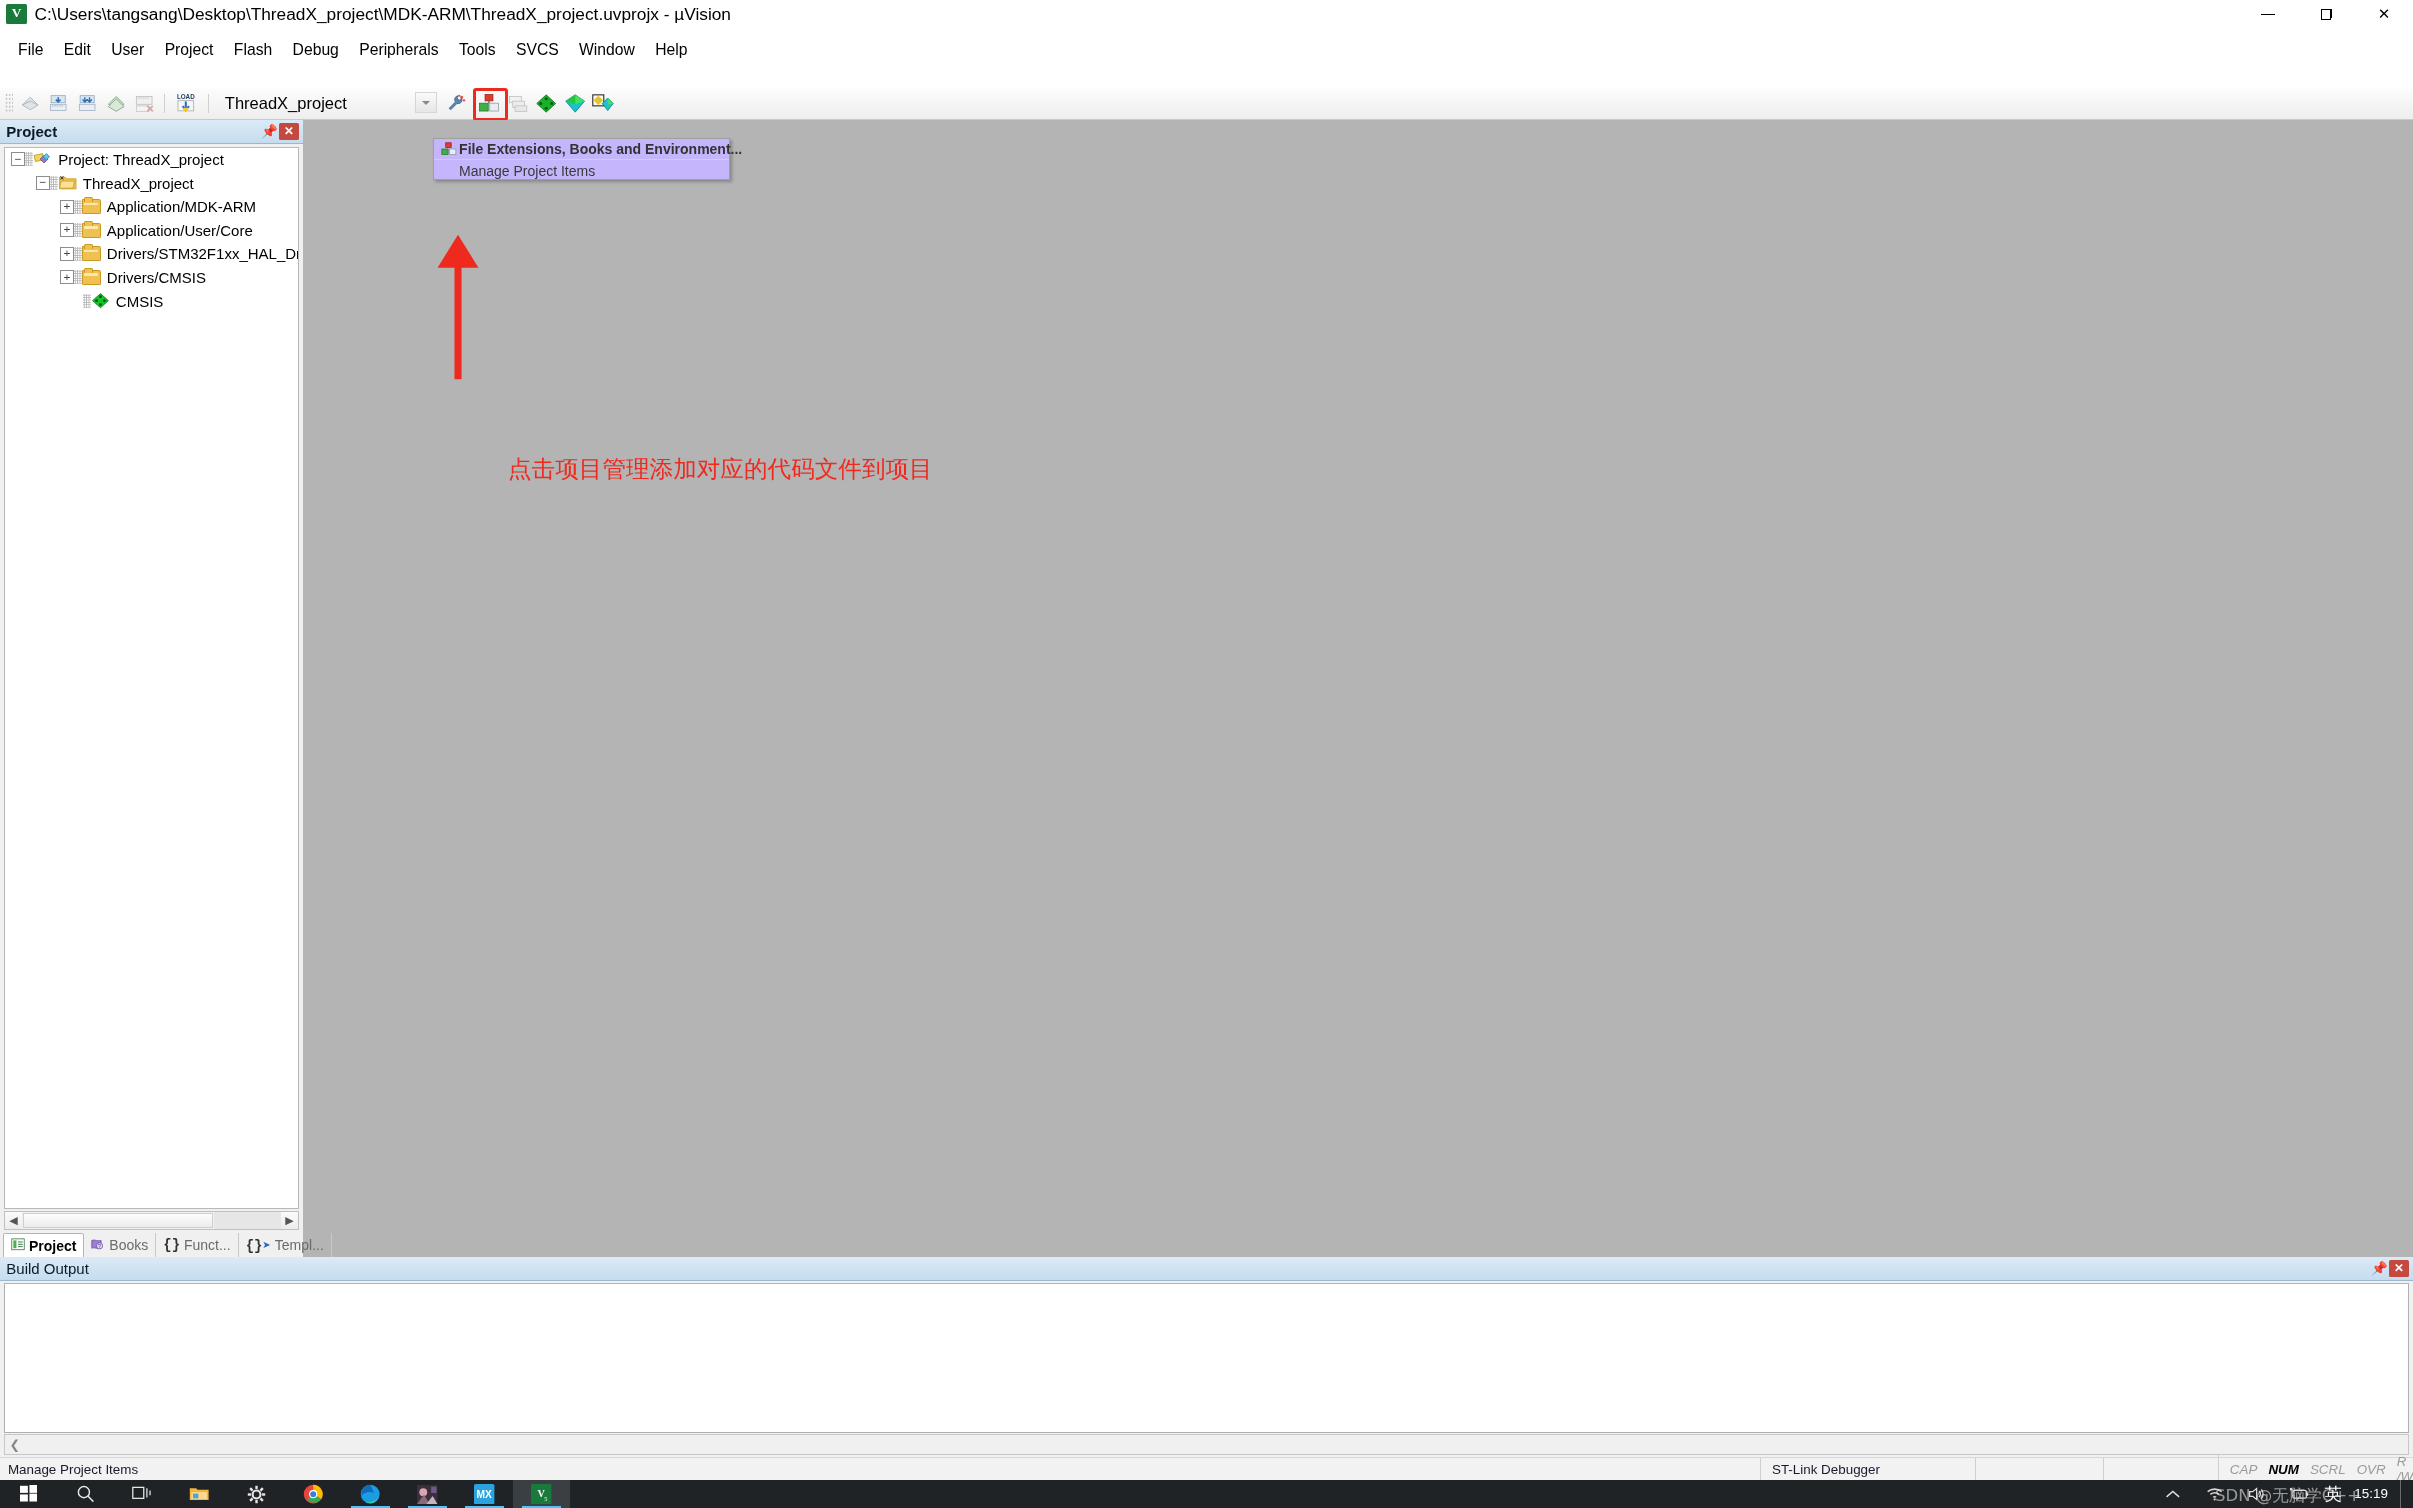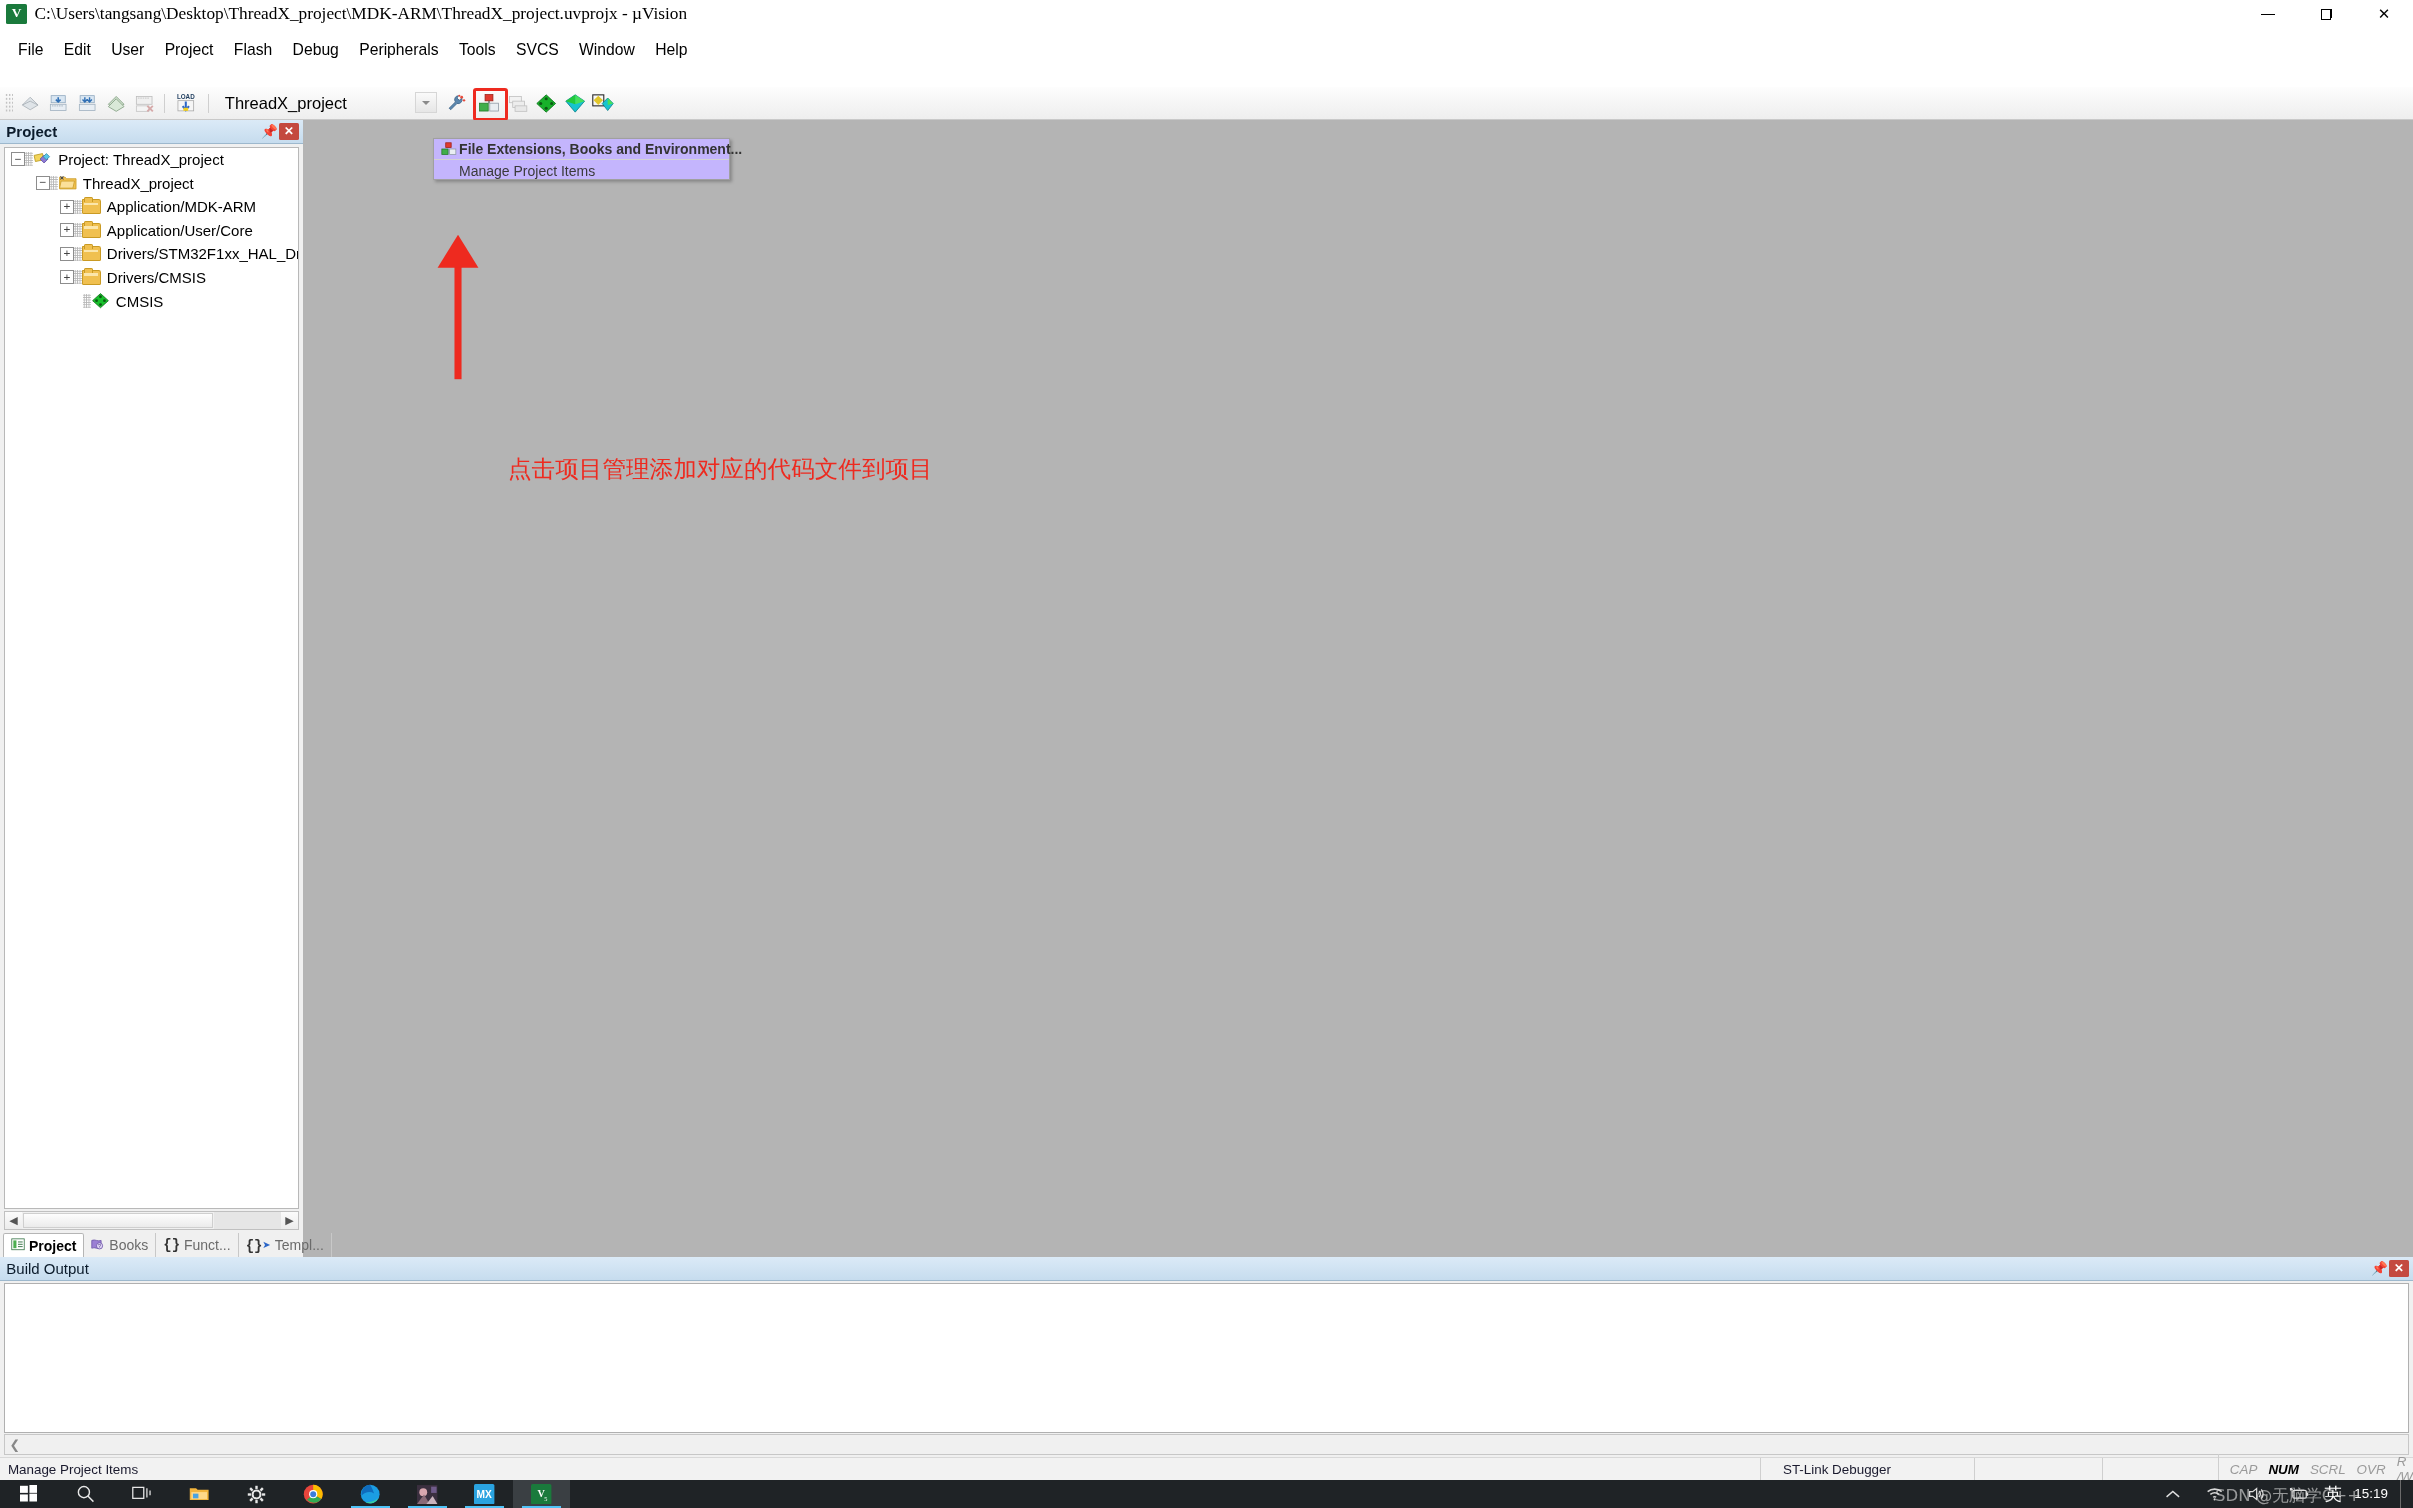--- a/index.html
+++ b/index.html
@@ -22,21 +22,21 @@
     background: #1a7a3c; border-radius: 1.6px;
     position: relative; flex: none;
   }
   #titlebar .app-icon::after {
     content: "V"; position: absolute; left: 0; right: 0; top: 0.8px;
     text-align: center; color: #fff; font-size: 13.4px; font-weight: bold;
     font-family: "Liberation Serif", serif;
   }
   #titlebar .title-text {
     font-size: 17.3px; color: #000; white-space: nowrap;
-    font-family: Liberation Serif, serif;
+    font-family: Liberation Sans, sans-serif;
   }
   #winbtns { position: absolute; right: 0; top: 0; height: 28px; display: flex; }
   #winbtns .wb {
     width: 58px; height: 28px; display: flex; align-items: center; justify-content: center;
     font-size: 13.4px; color: #000; cursor: default;
   }
   .glyph-min { display:block; width:14px; height:0.8px; background:#000; }
   .glyph-max { display:block; width:11px; height:11px; position:relative; }
   .glyph-max::before{content:"";position:absolute;left:0;bottom:0;width:8.6px;height:8.6px;border:1.3px solid #000;}
   .glyph-max::after{content:"";position:absolute;right:0;top:0;width:8.6px;height:8.6px;border:1.3px solid #000;border-bottom:none;border-left:none;}
@@ -224,21 +224,21 @@
   #bo-hscroll .arw { font-size: 12.6px; color: #888; }
 
   
   #statusbar {
     position: absolute; left: 0; top: 1457px; width: 2413px; height: 23px;
     background: #f2f2f2; border-top: 0.8px solid #d8d8d8;
     display: flex; align-items: center; font-size: 13.4px; color: #1a1a2e;
   }
   #statusbar .sb-left { padding-left: 7.9px; flex: none; width: 1760px; }
   #statusbar .sb-cell { border-left: 0.8px solid #cfcfcf; height: 23px; display: flex;
-    align-items: center; padding-left: 22px; }
+    align-items: center; padding-left: 11px; }
   #statusbar .sb-dbg { width: 267px; }
   #statusbar .sb-blank1 { width: 157px; }
   #statusbar .sb-blank2 { width: 141px; }
   #statusbar .sb-flags { flex: 1; display: flex; align-items: center; gap: 11px;
     border-left: 0.8px solid #cfcfcf; padding-left: 11px; }
   #statusbar .flag { color: #9a9a9a; font-size: 13.4px; font-style: italic; }
   #statusbar .flag.on { color: #000; font-weight: bold; }
 
   
   #taskbar {

